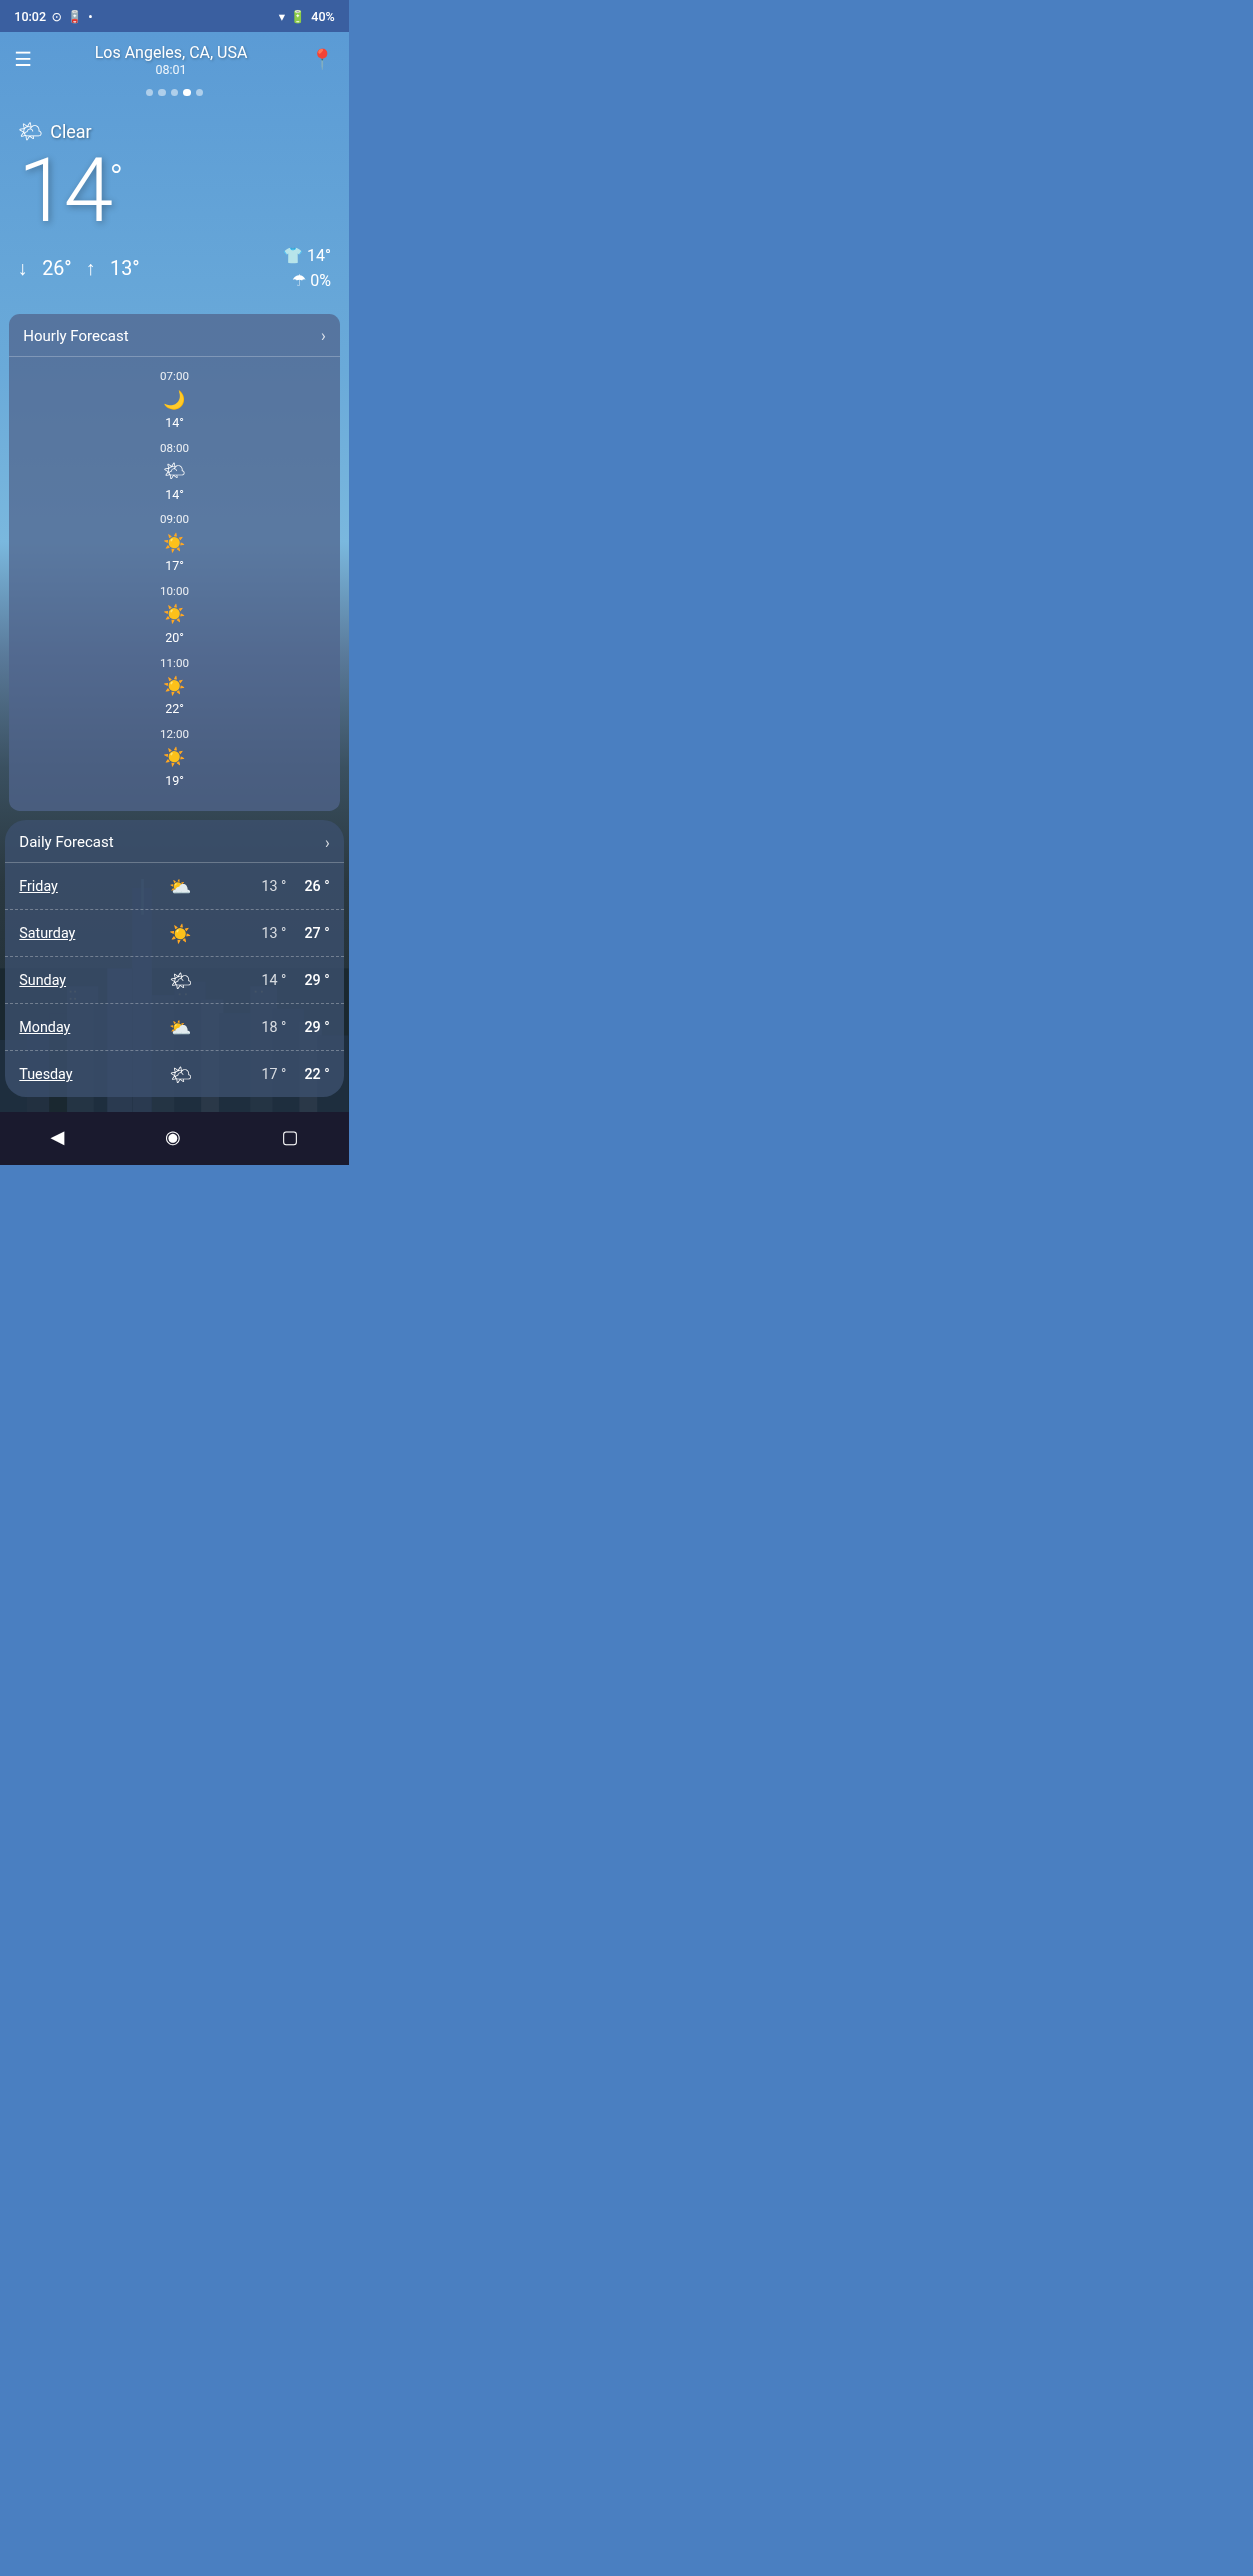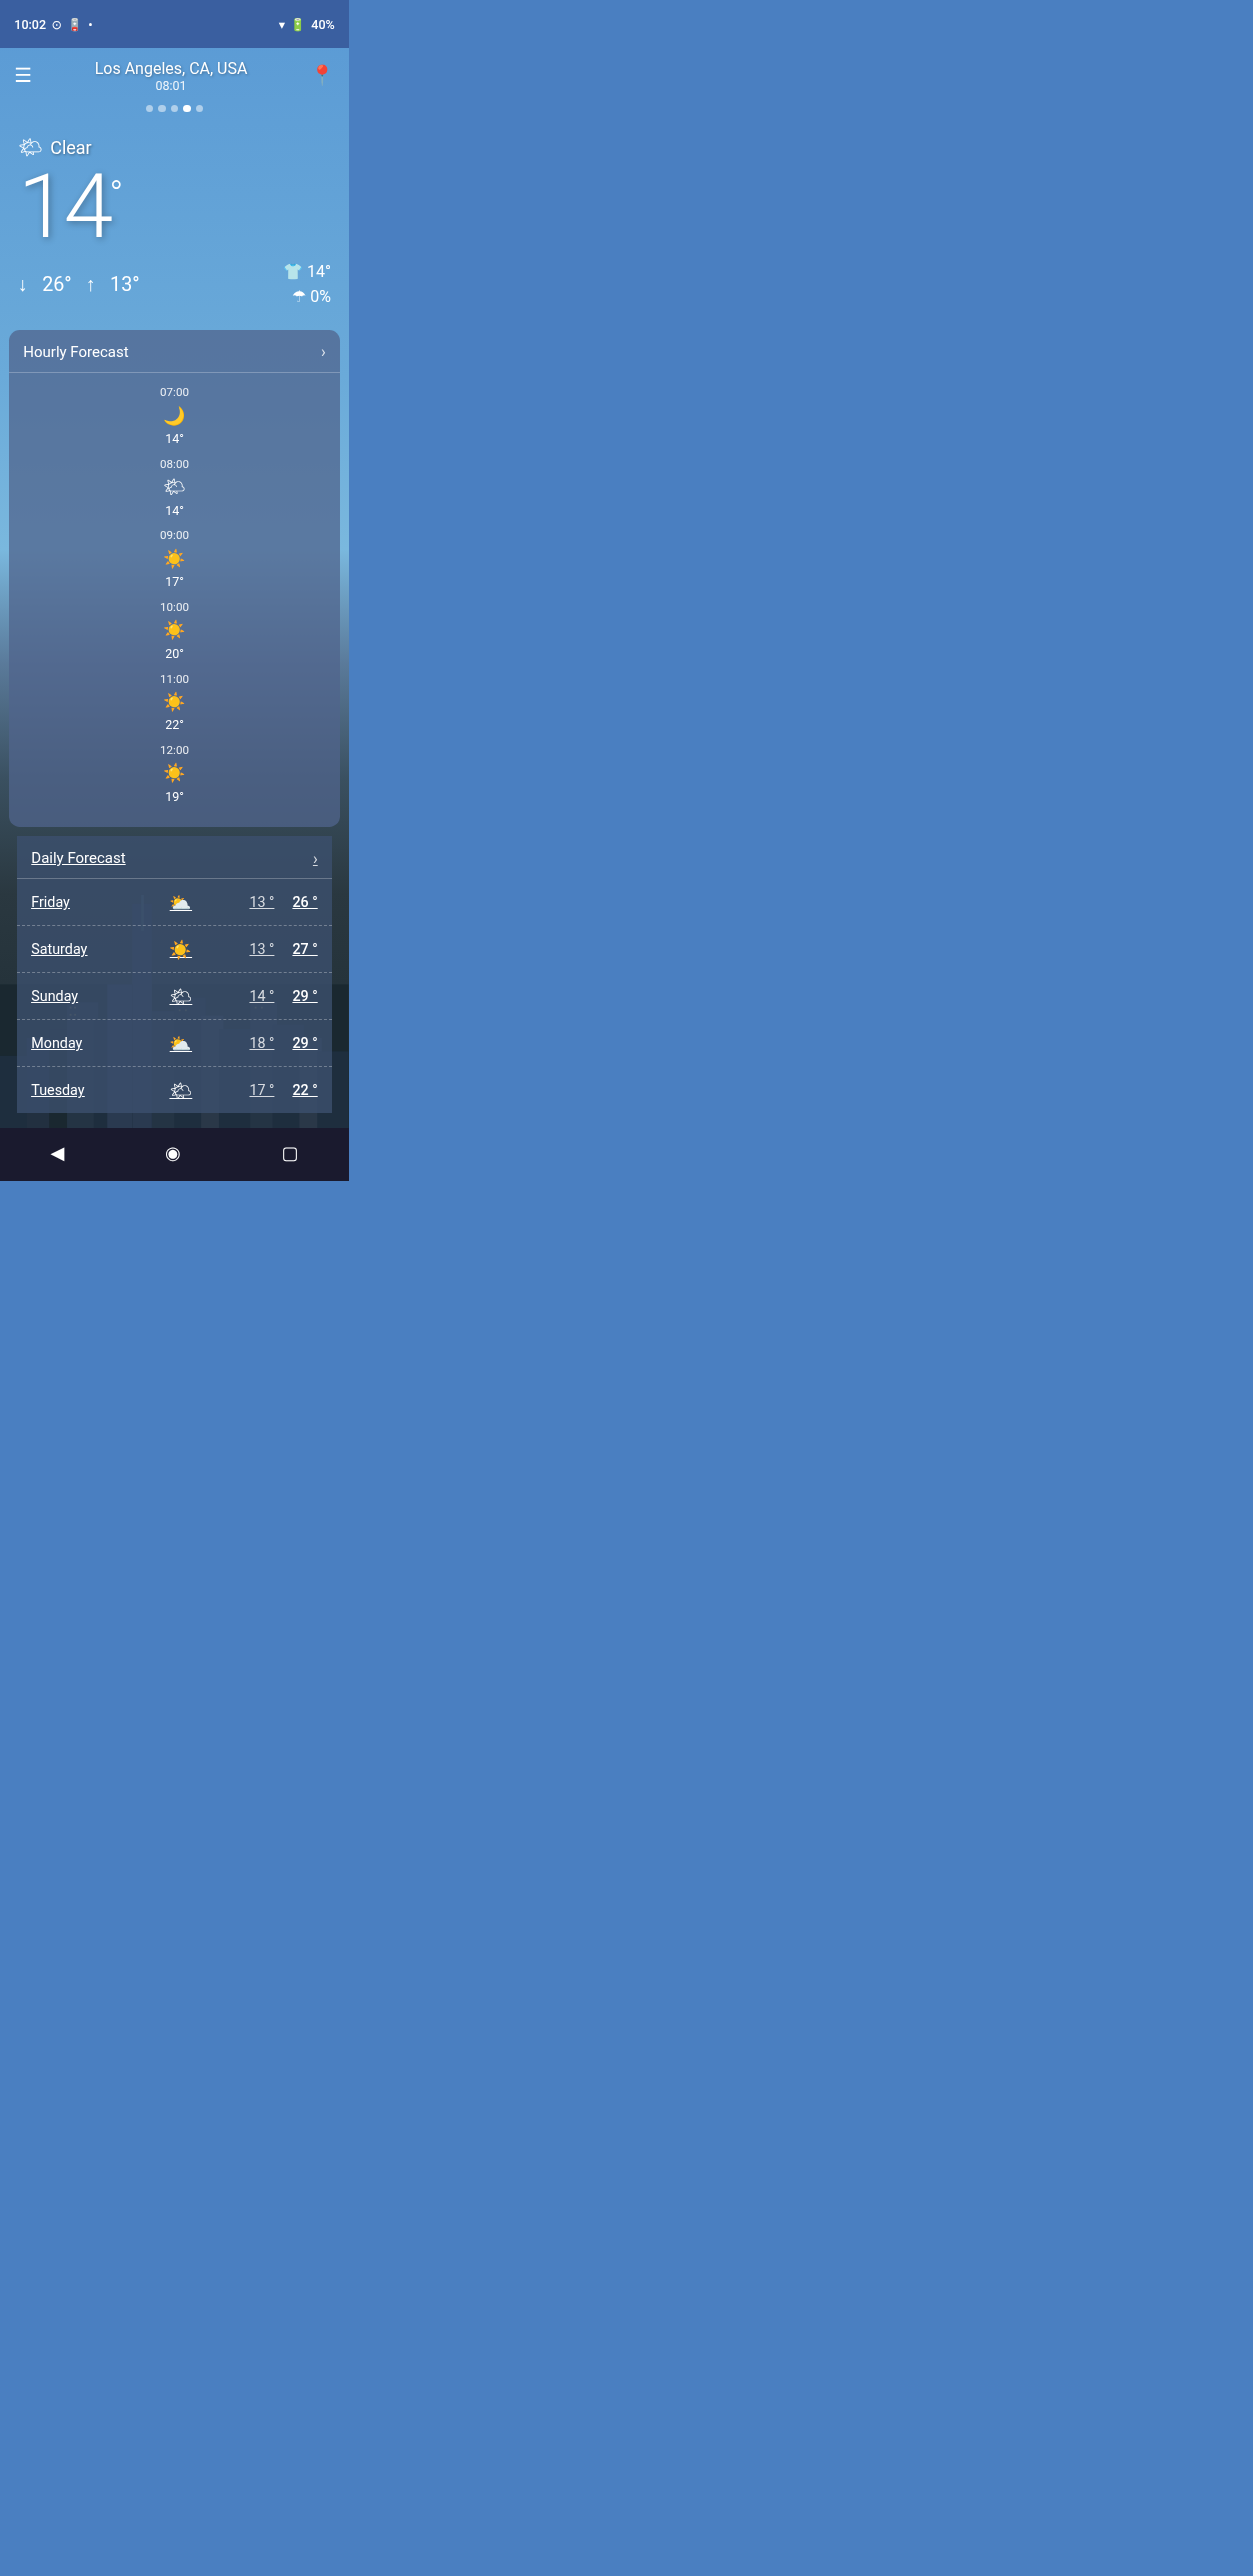--- a/index.html
+++ b/index.html
@@ -16,21 +16,21 @@
 
     
     .status-bar {
       background: #3a5fa0;
       display: flex;
       align-items: center;
       justify-content: space-between;
       padding: 7.2px 14.3px;
       font-size: 12.5px;
       font-weight: 500;
-      height: 48px;
+      height: 32px;
     }
     .status-left {
       display: flex;
       align-items: center;
       gap: 5.4px;
     }
     .status-right {
       display: flex;
       align-items: center;
       gap: 5.4px;
@@ -208,25 +208,24 @@
     .hourly-icon {
       font-size: 18px;
     }
     .hourly-temp {
       font-size: 12.5px;
       font-weight: 400;
     }
 
     
     .daily-card {
-      margin: 9px 17px 0;
+      margin: 9px 5px 0;
       background: rgba(60, 80, 110, 0.80);
-      border-radius: 0;
+      border-radius: 21px;
       overflow: hidden;
-      text-decoration: underline;
     }
 
     .daily-header {
       display: flex;
       align-items: center;
       justify-content: space-between;
       padding: 12.5px 14.3px 10.7px;
       border-bottom: 0.9px solid rgba(255,255,255,0.25);
       font-size: 15px;
     }

